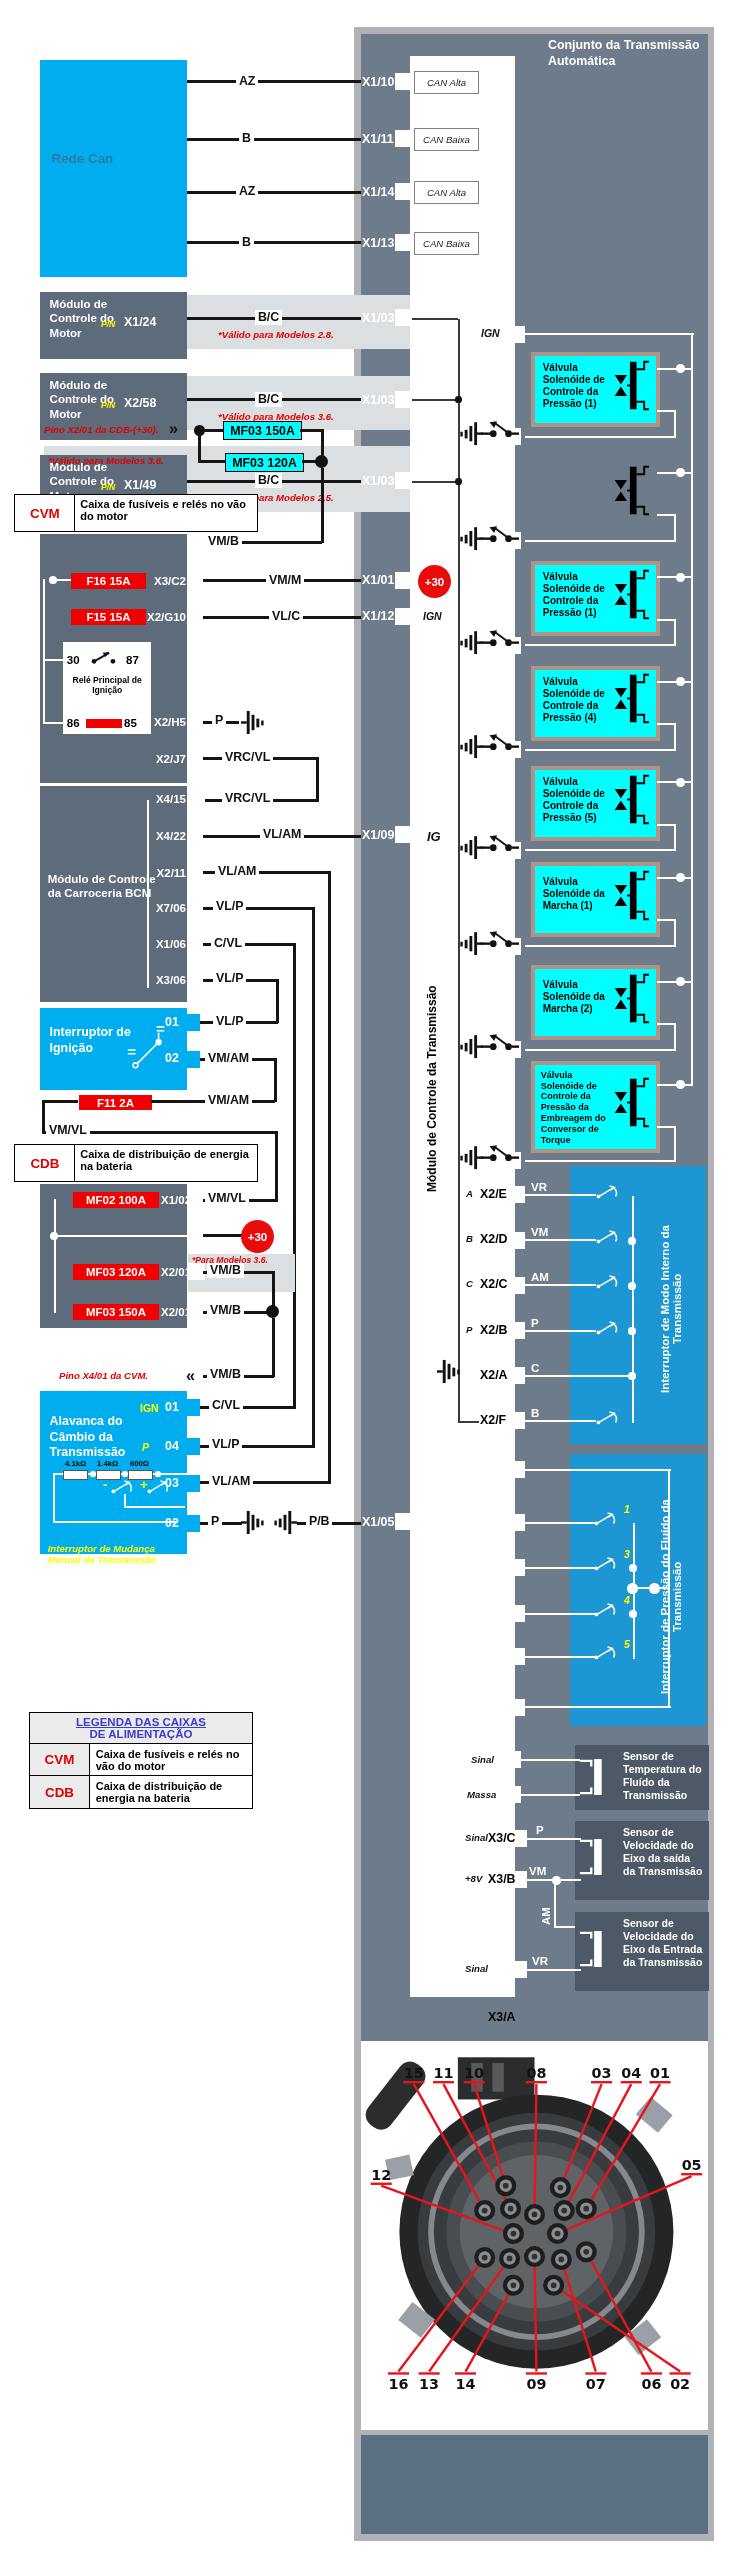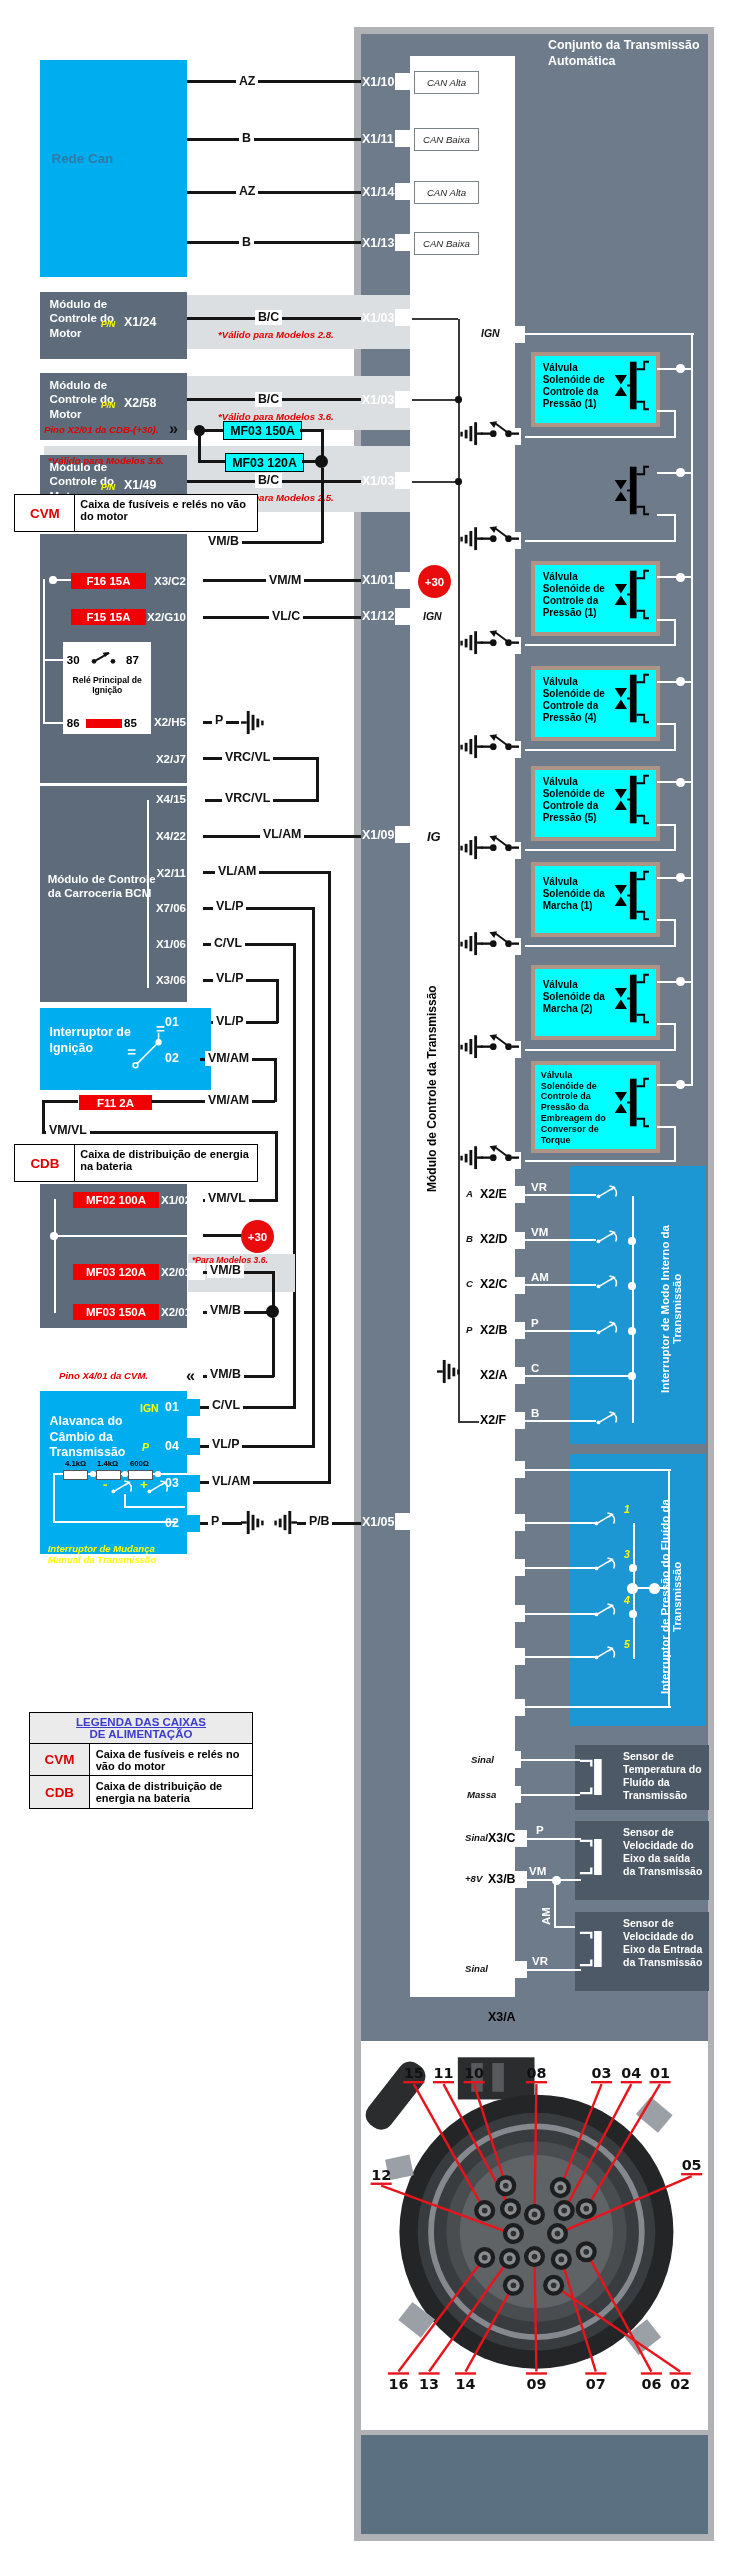--- a/index.html
+++ b/index.html
@@ -270,21 +270,21 @@
 <div class="h" style="left:203px;top:943px;width:92px;"></div>
 <div class="wl" style="left:211px;top:936px;">C/VL</div>
 <div class="v" style="left:293px;top:943px;height:464px;"></div>
 <div class="pr" style="left:142px;top:974px;">X3/06</div>
 <div class="stub" style="left:188px;top:971px;"></div>
 <div class="h" style="left:203px;top:979px;width:75px;"></div>
 <div class="wl" style="left:213px;top:971px;">VL/P</div>
 <div class="v" style="left:276px;top:979px;height:44px;"></div>
 <div class="h" style="left:198px;top:1021px;width:80px;"></div>
 
-<div class="cy" style="left:40px;top:1008px;width:147px;height:82px;padding-left:24px;">
+<div class="cy" style="left:40px;top:1008px;width:147px;height:82px;">
   <div class="blab" style="left:9.6px;top:17px;width:86px;font-size:12.4px;">Interruptor de Ignição</div>
   <svg class="abs" style="left:84px;top:13.4px;" width="48" height="54" viewBox="0 0 50 56">
         <use href="#ignsym"></use>
       </svg>
 </div>
 <div class="tab" style="left:187px;top:1014px;"></div>
 <div class="pl" style="left:165px;top:1015px;">01</div>
 <div class="wl" style="left:213px;top:1014px;">VL/P</div>
 <div class="tab" style="left:187px;top:1051px;"></div>
 <div class="pl" style="left:165px;top:1051px;">02</div>

